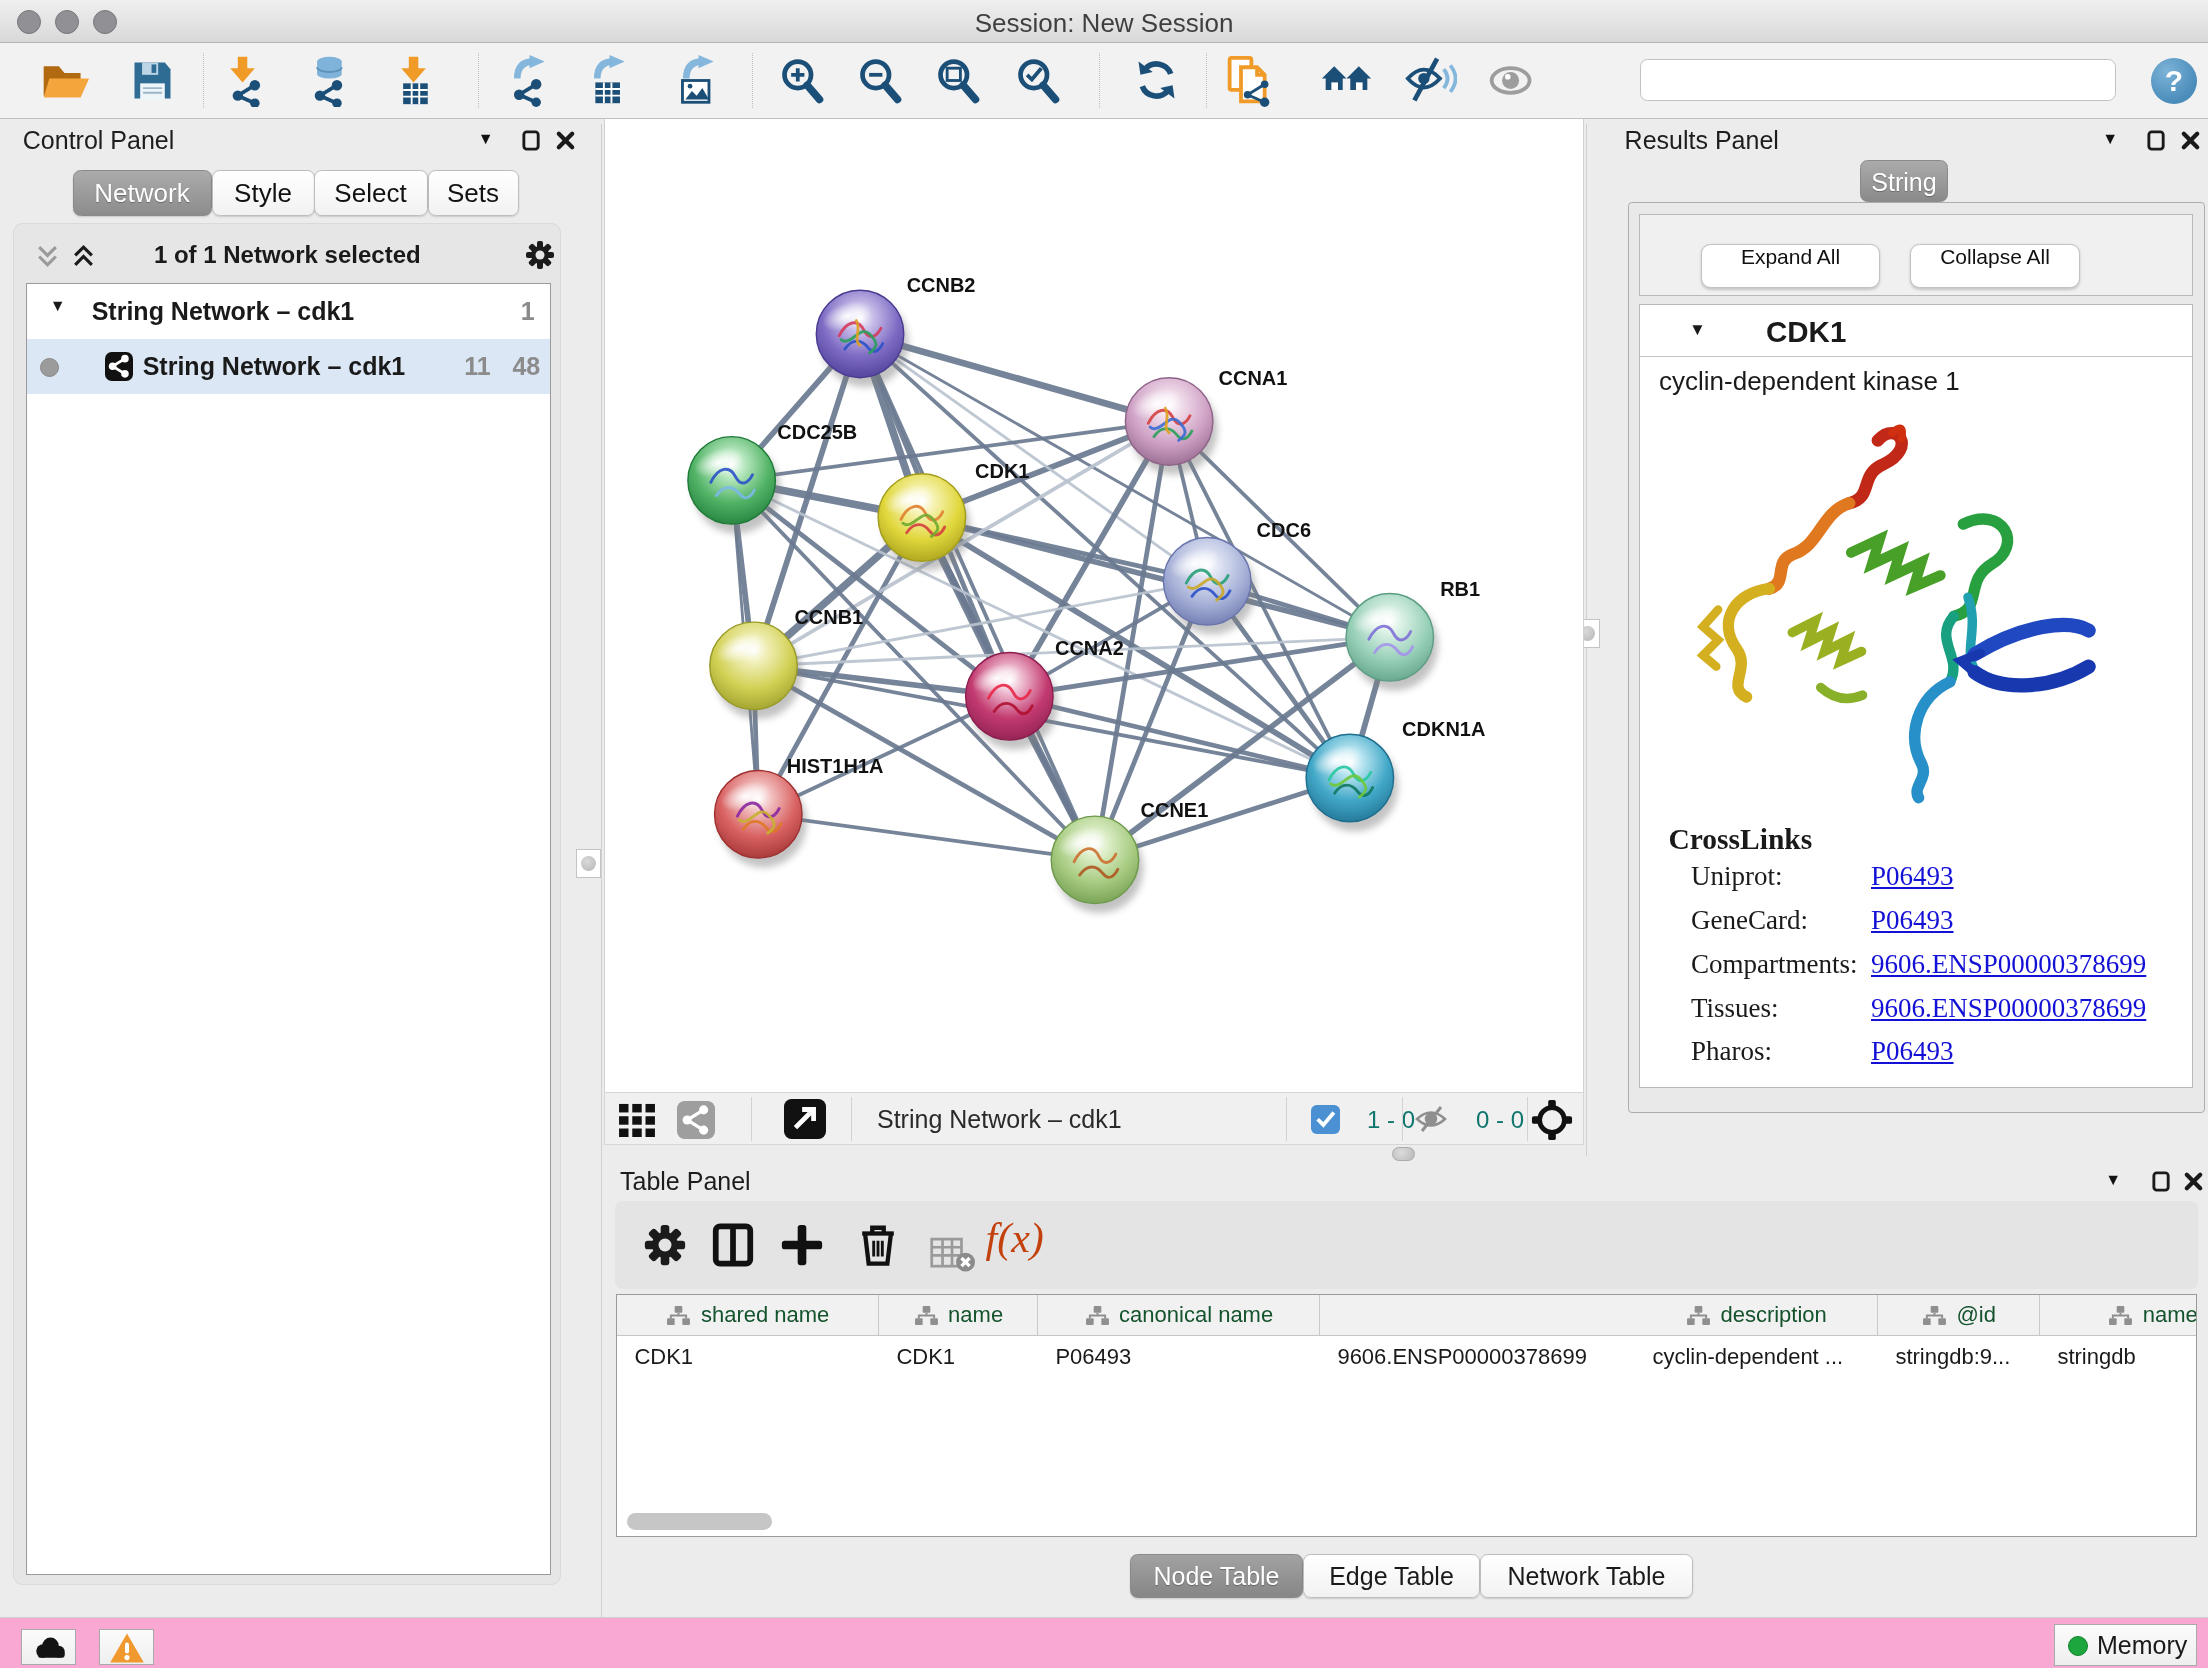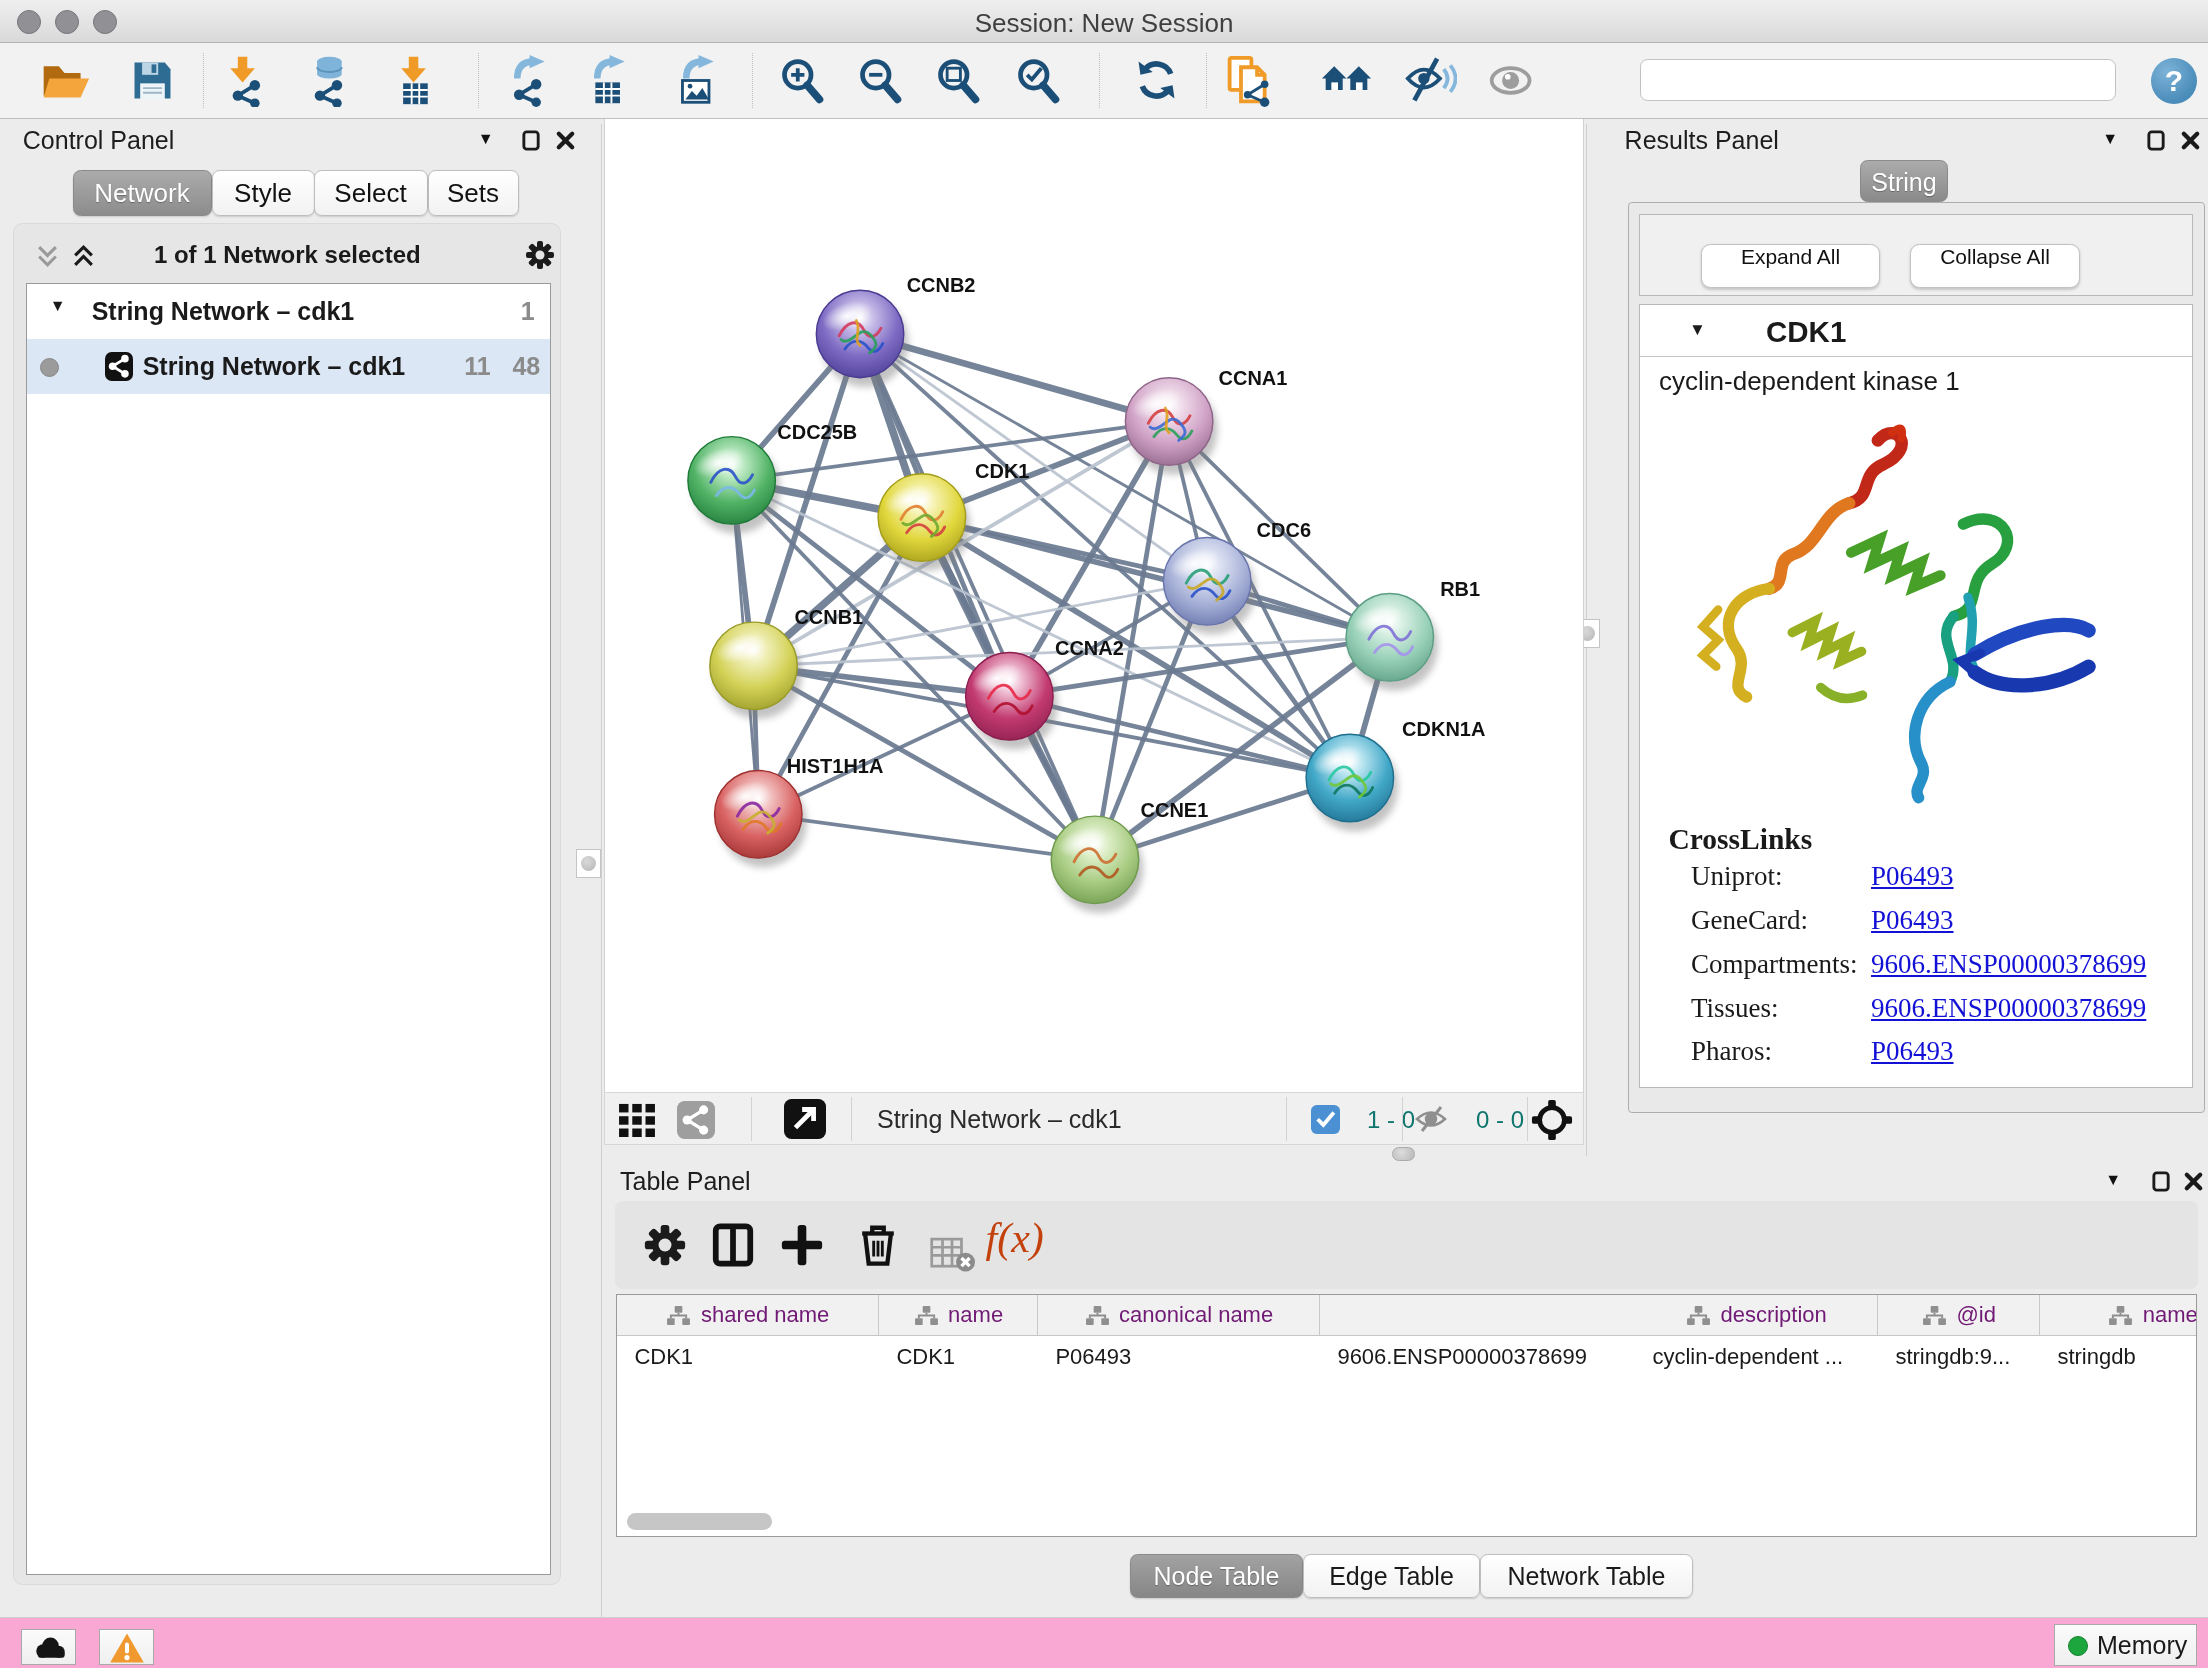--- a/index.html
+++ b/index.html
@@ -93,21 +93,21 @@
   #tp-toolbar{position:absolute;left:10.5px;top:45px;width:1583px;height:88px;background:#e4e4e4;
     border-radius:7.6px;}
   .tp-ic{position:absolute;top:21px;width:46px;height:46px;}
   .tp-ic svg{width:46px;height:46px;}
   #tp-fx{position:absolute;left:371px;top:13.3px;font-family:"Liberation Serif",serif;
     font-style:italic;font-size:42px;color:#c2410c;}
   #tp-table{position:absolute;left:12.4px;top:138px;width:1581px;height:243px;background:#fff;
     border:1.9px solid #9a9a9a;box-sizing:border-box;overflow:hidden;}
   #tp-head{display:flex;height:40px;background:#f1f1f1;border-bottom:1px solid #c6c6c6;}
   .th{display:flex;align-items:center;justify-content:center;gap:9.5px;box-sizing:border-box;
-    border-right:1px solid #c9c9c9;font-size:22px;color:#701a75;flex:0 0 auto;overflow:hidden;white-space:nowrap;}
+    border-right:1px solid #c9c9c9;font-size:22px;color:#14532d;flex:0 0 auto;overflow:hidden;white-space:nowrap;}
   .th svg{width:25px;height:21px;flex:0 0 auto;}
   #tp-row{display:flex;height:40px;}
   .td{box-sizing:border-box;padding:7.6px 0 0 17px;font-size:22px;flex:0 0 auto;
     overflow:hidden;white-space:nowrap;}
   #tp-hscroll{position:absolute;left:0;bottom:3.8px;width:100%;height:19px;}
   #tp-thumb{position:absolute;left:9.5px;top:0;width:145px;height:17px;background:#c6c6c6;border-radius:8.6px;}
   .bt-tab{position:absolute;top:398px;height:44px;box-sizing:border-box;border:1px solid #bdbdbd;
     background:linear-gradient(#ffffff,#f2f2f2);border-radius:7.6px;text-align:center;font-size:25px;
     line-height:42px;box-shadow:0 1px 1.9px rgba(0,0,0,.15);}
   .bt-tab.sel{background:linear-gradient(#a2a2a2,#868686);color:#fff;border-color:#8a8a8a;

